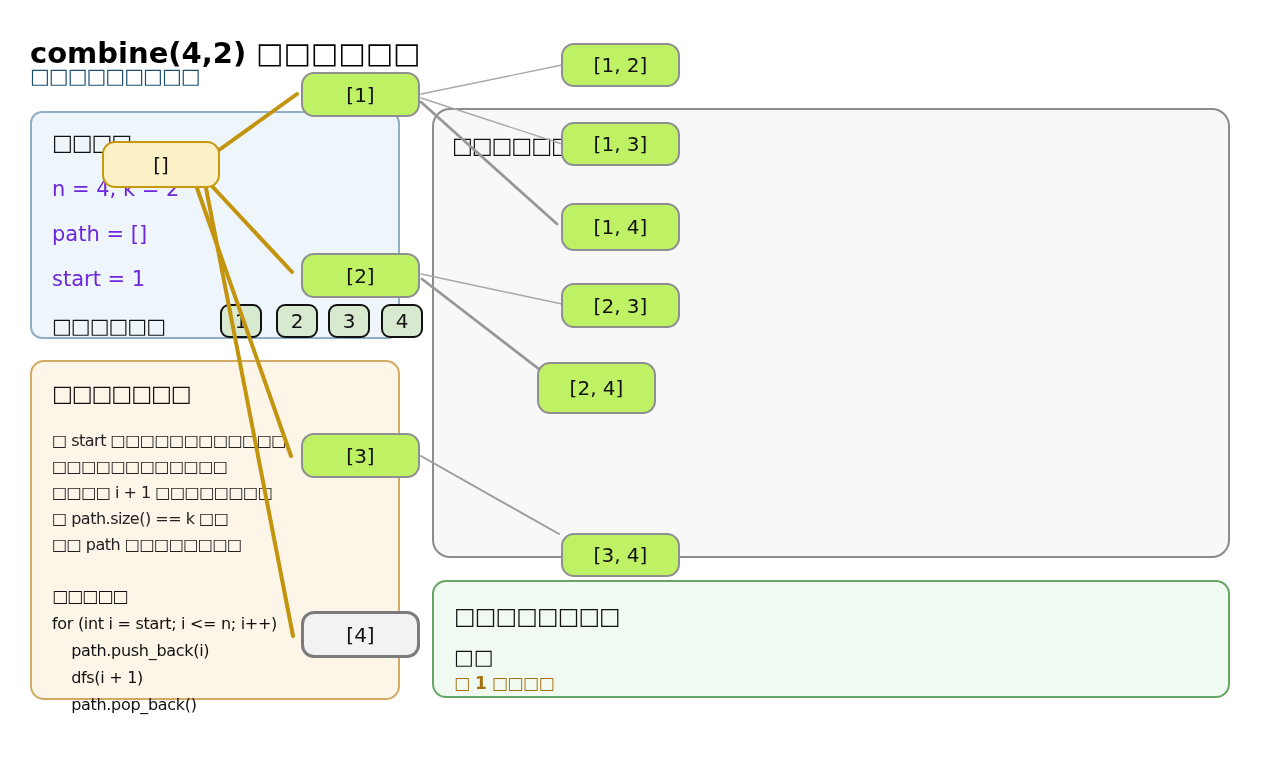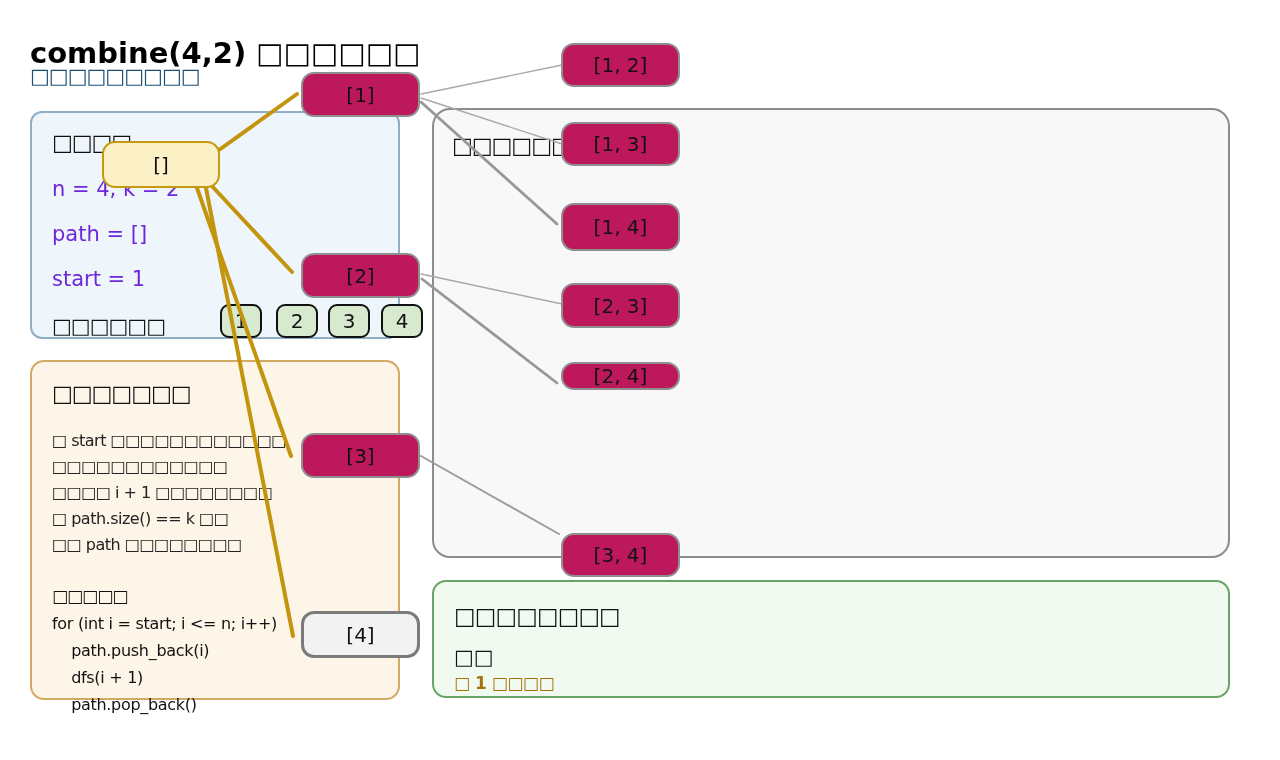--- a/index.html
+++ b/index.html
@@ -31,21 +31,21 @@
     background:#d7e9ce; border:2px solid #111; border-radius:9px;
     display:flex; align-items:center; justify-content:center; font-size:20px; color:#111;
   }
 
   #edge-layer { position:absolute; left:0; top:0; z-index:4; pointer-events:none; }
 
   .node {
     position:absolute; box-sizing:border-box; z-index:6; border-radius:13px;
     display:flex; align-items:center; justify-content:center; font-size:20px; color:#111;
   }
-  .node-default { background:#be185d; border:2px solid #8f8f8f; }
+  .node-default { background:#bef264; border:2px solid #8f8f8f; }
   .node-active  { background:#fcf0c6; border:2.5px solid #c6990f; }
   .node-visited { background:#f2f2f2; border:3px solid #7b7b7b; }
 
   .green-header { font-size:23px; color:#111; letter-spacing:-1px; }
   .green-empty  { font-size:21px; color:#111; }
   .green-step   { font-size:17px; font-weight:bold; color:#a5720e; letter-spacing:-0.5px; }
 </style>
 </head>
 <body>
 
@@ -108,17 +108,17 @@
   <div id="nodes">
       <div class="node node-active" style="left: 102px; top: 141px; width: 118px; height: 47px;">[]</div>
       <div class="node node-default" style="left: 301px; top: 72px; width: 119px; height: 45px;">[1]</div>
       <div class="node node-default" style="left: 301px; top: 253px; width: 119px; height: 45px;">[2]</div>
       <div class="node node-default" style="left: 301px; top: 433px; width: 119px; height: 45px;">[3]</div>
       <div class="node node-visited" style="left: 301px; top: 611px; width: 119px; height: 47px;">[4]</div>
       <div class="node node-default" style="left: 561px; top: 43px; width: 119px; height: 44px;">[1, 2]</div>
       <div class="node node-default" style="left: 561px; top: 122px; width: 119px; height: 44px;">[1, 3]</div>
       <div class="node node-default" style="left: 561px; top: 203px; width: 119px; height: 48px;">[1, 4]</div>
       <div class="node node-default" style="left: 561px; top: 283px; width: 119px; height: 45px;">[2, 3]</div>
-      <div class="node node-default" style="left: 561px; top: 362px; width: 119px; height: 28px;">[2, 4]</div>
+      <div class="node node-default" style="left: 537px; top: 362px; width: 119px; height: 52px;">[2, 4]</div>
       <div class="node node-default" style="left: 561px; top: 512px; width: 119px; height: 44px; margin-top: 21px;">[3, 4]</div>
     </div>
 
 </div>
 
 </body></html>

